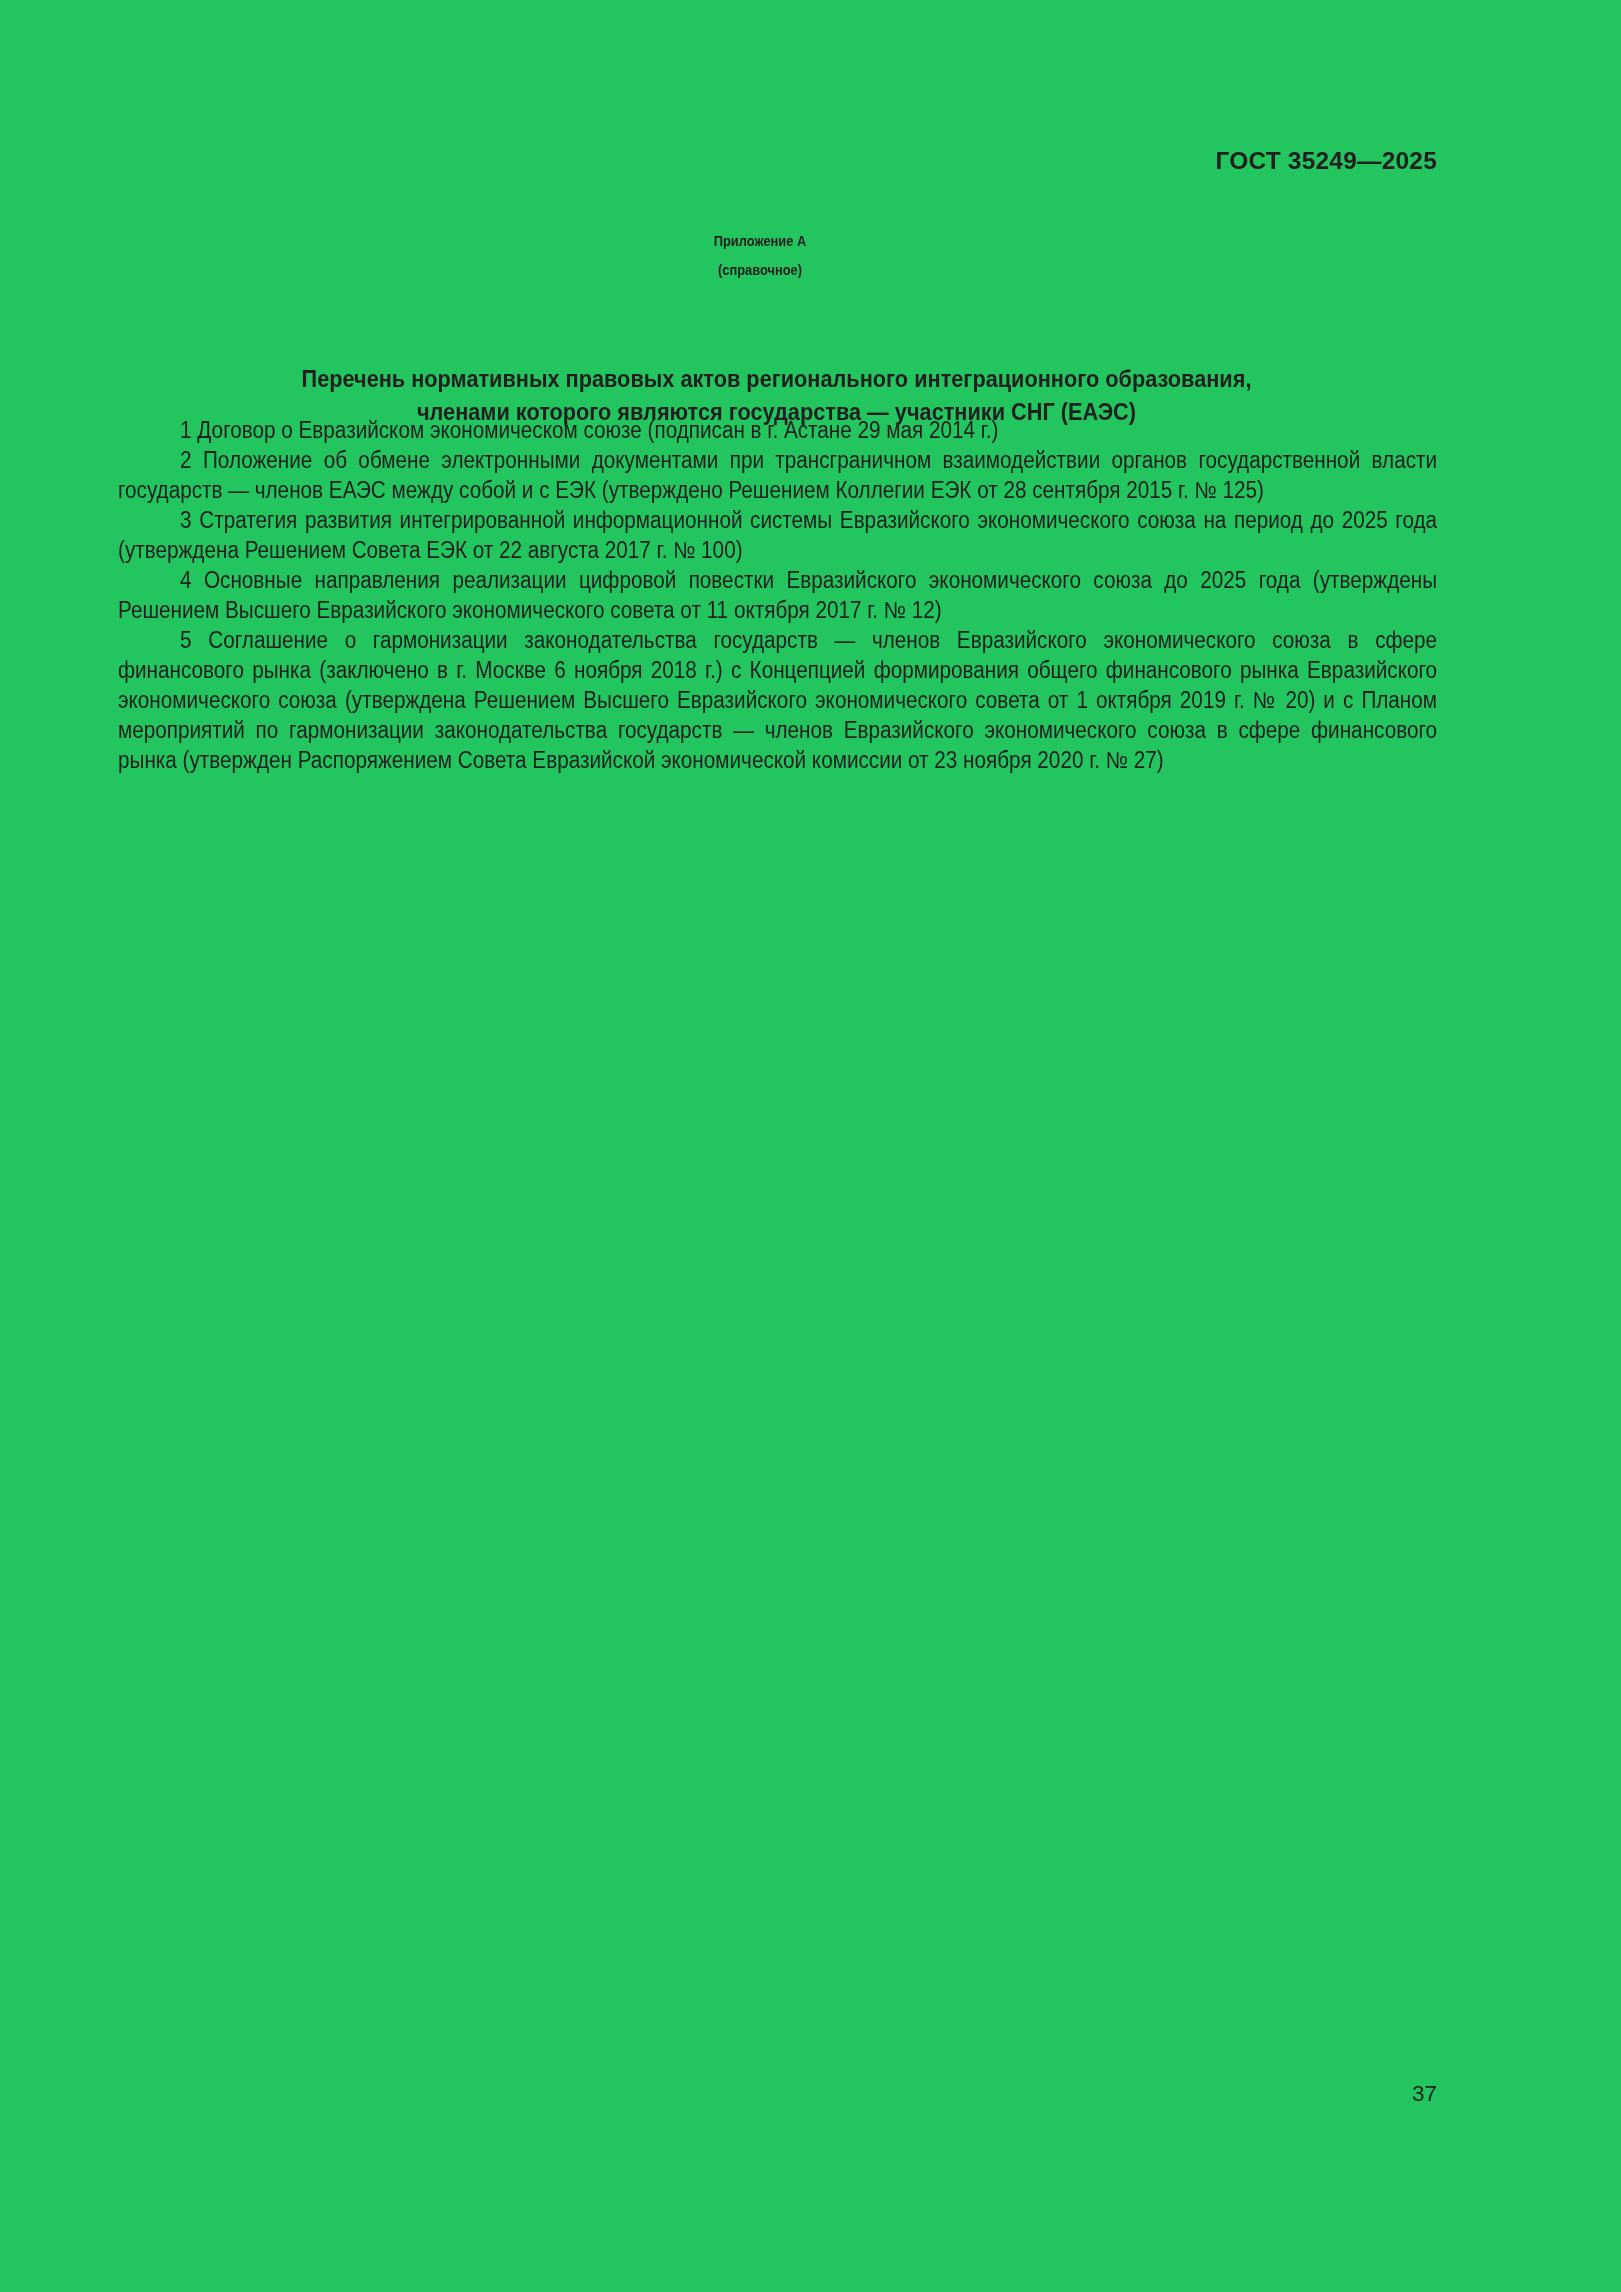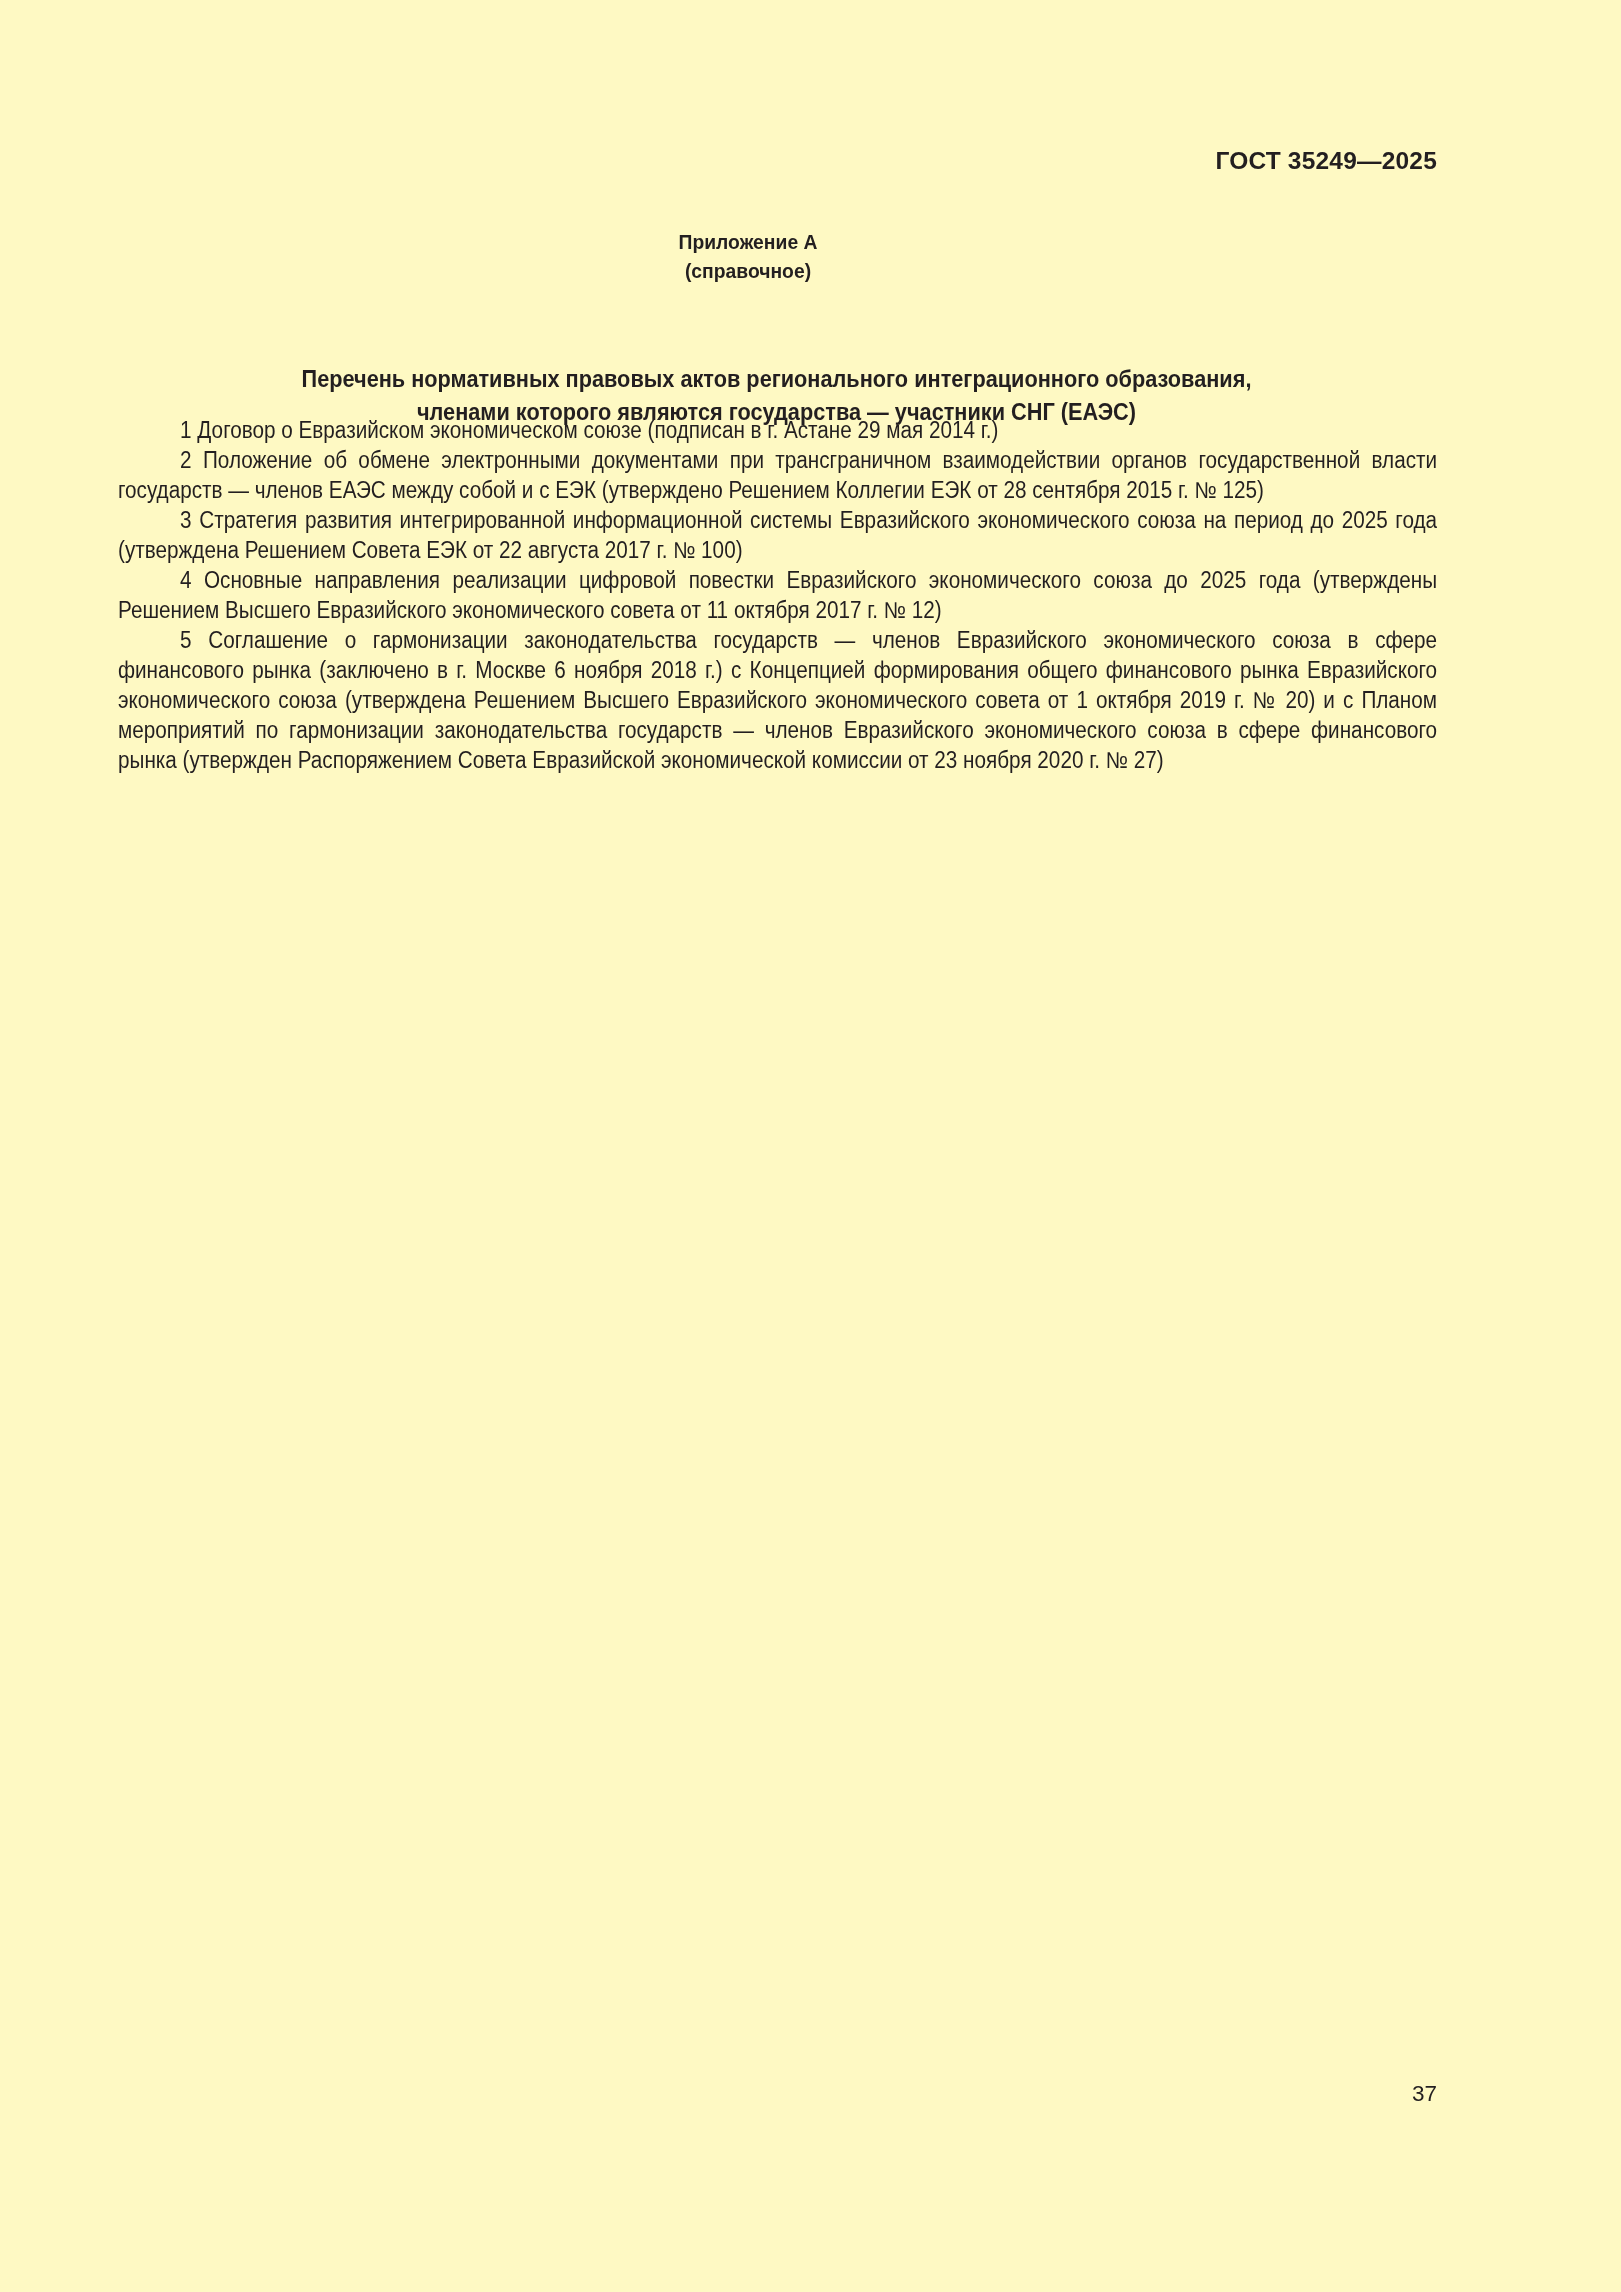--- a/index.html
+++ b/index.html
@@ -13,40 +13,41 @@
       position: relative;
       overflow: hidden;
       font-family: "Liberation Sans", sans-serif;
       color: #231f20;
     }
     .page {
       position: absolute;
       left: 0; top: 0;
       width: 1621px;
       height: 2293px;
-      background: #fef9c3;
+      background: #22c55e;
     }
     .doc-code {
       position: absolute;
       top: 147px;
       right: 184px;
       font-size: 24.5px;
       font-weight: bold;
       letter-spacing: 0.2px;
       white-space: nowrap;
     }
     .appendix {
       position: absolute;
       top: 227px;
       left: 0;
       width: 1496px;
       text-align: center;
       font-weight: bold;
-      font-size: 21px;
+      font-size: 14px;
       line-height: 29px;
+      padding-left: 12px;
     }
     .appendix div { transform: scaleX(0.92); }
     .title {
       position: absolute;
       top: 319px;
       left: 118px;
       width: 1317px;
       text-align: center;
       font-weight: bold;
       font-size: 24px;

